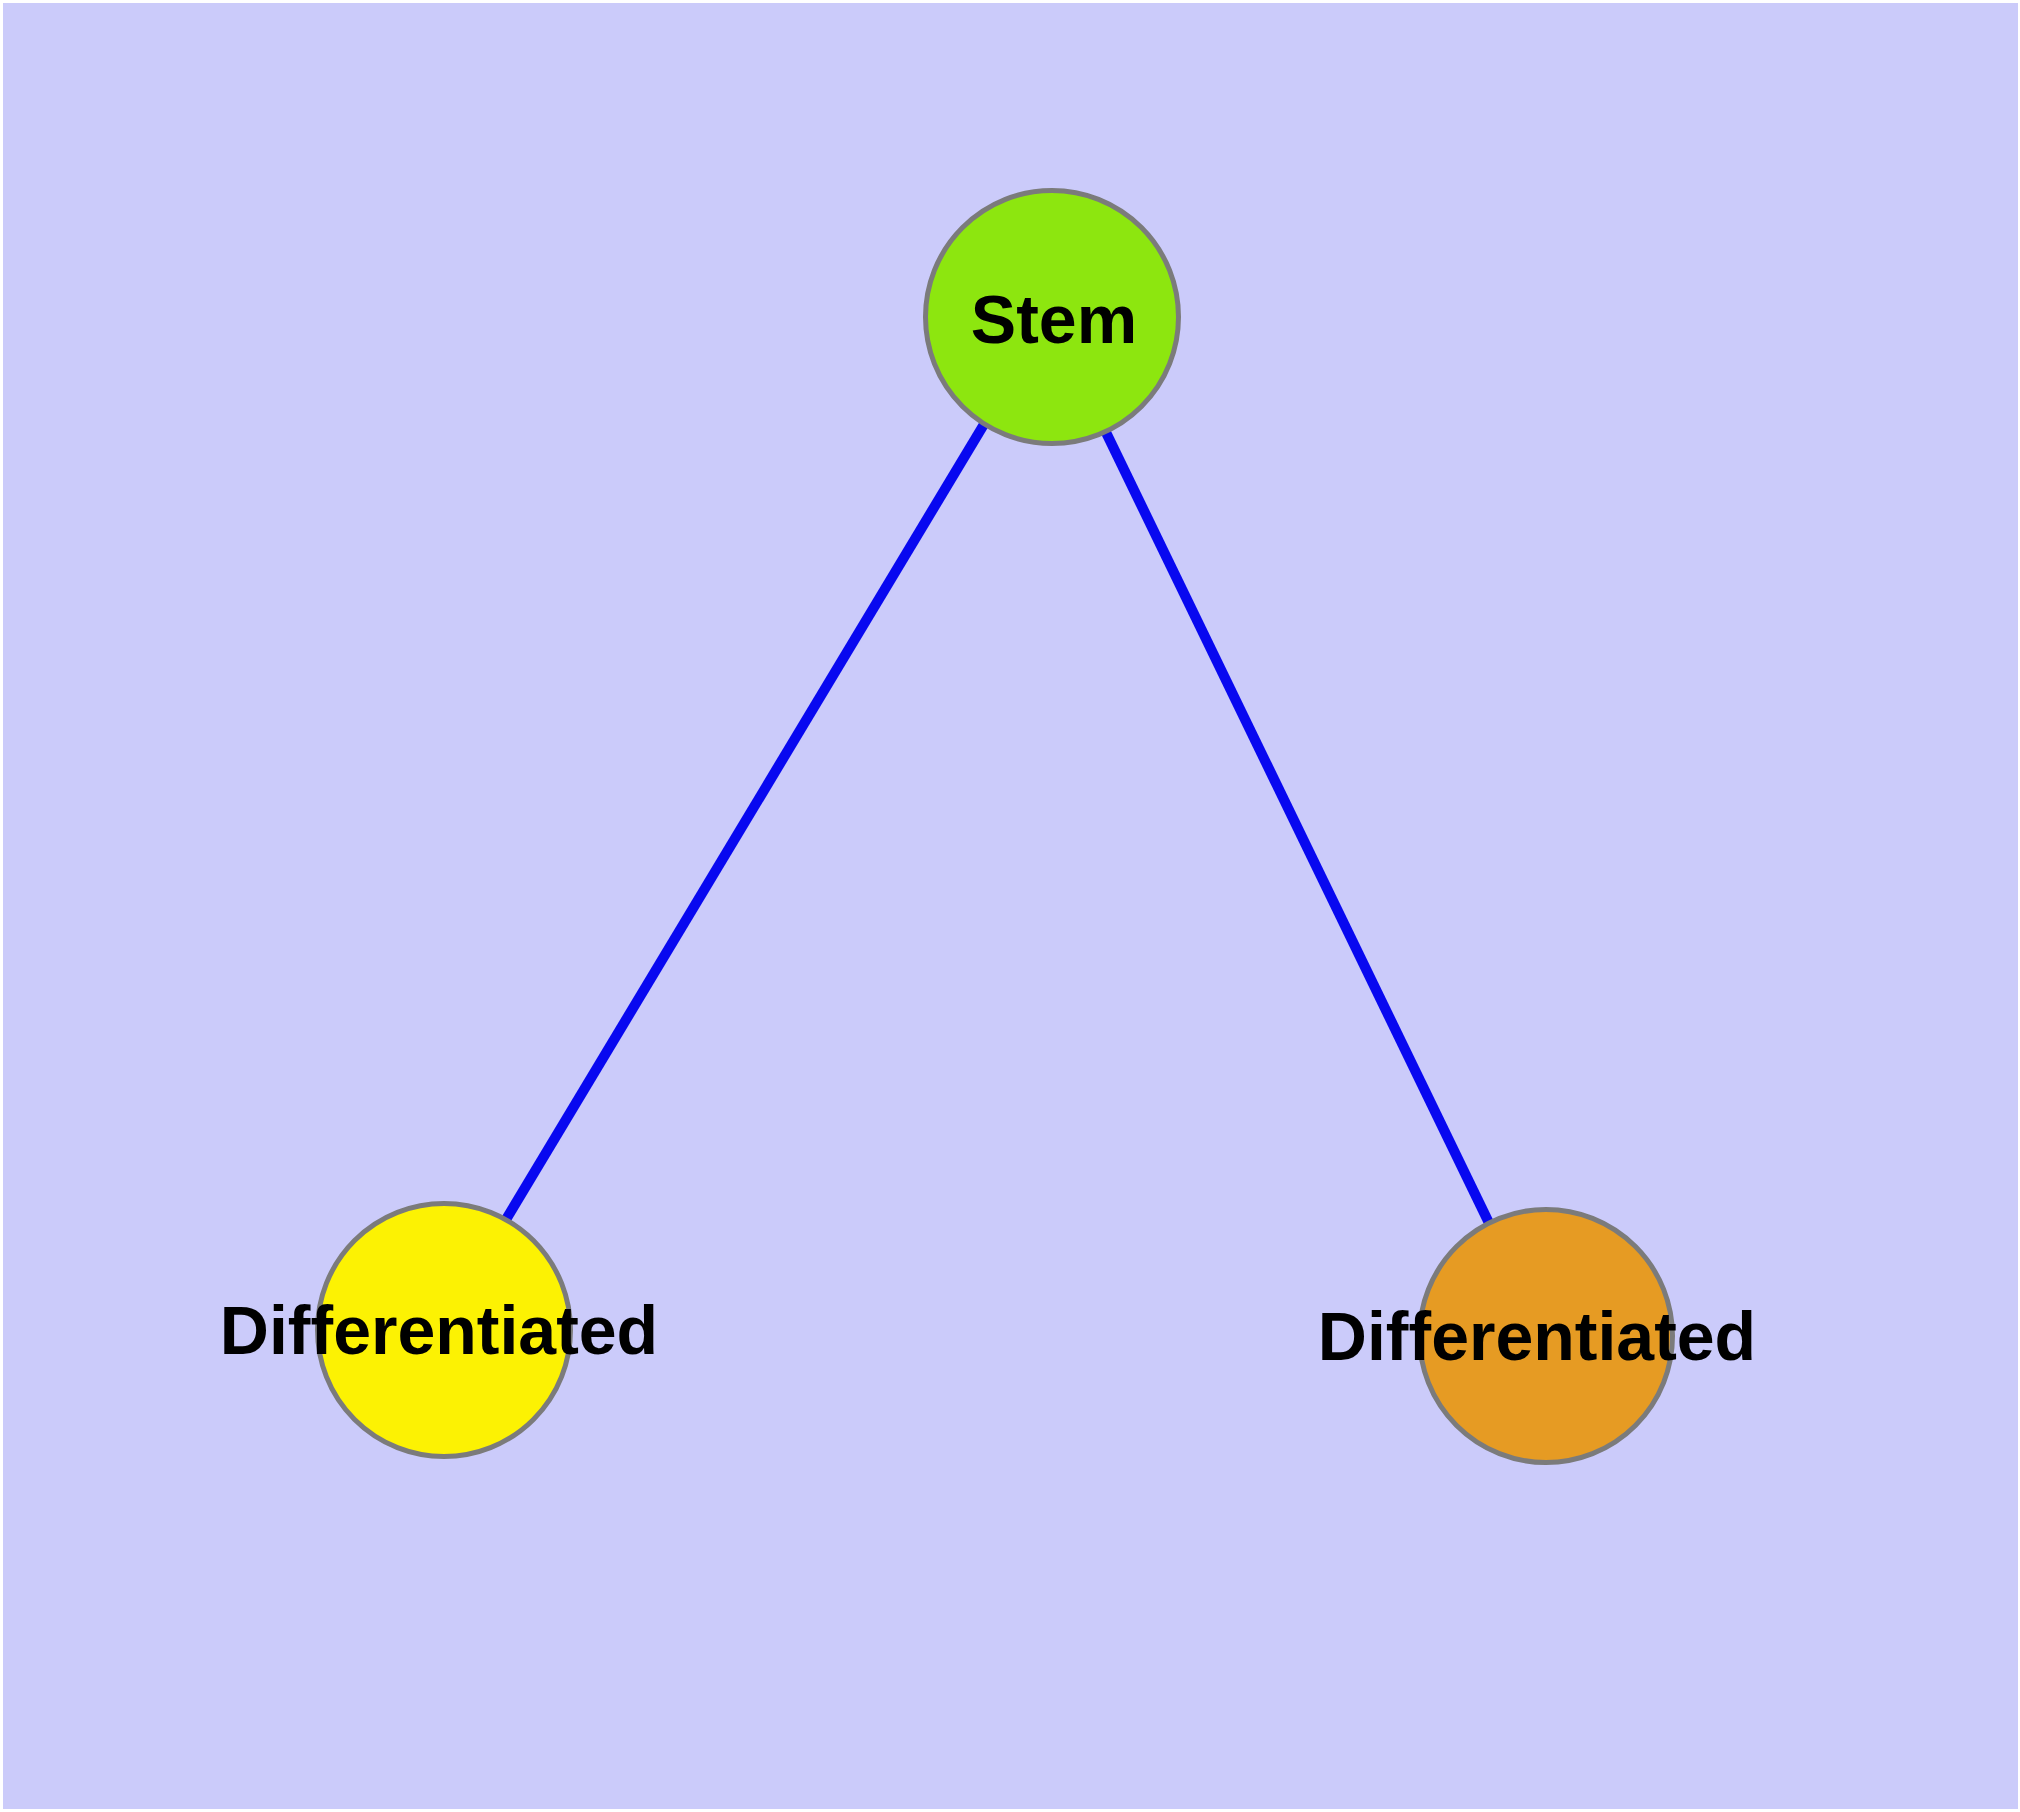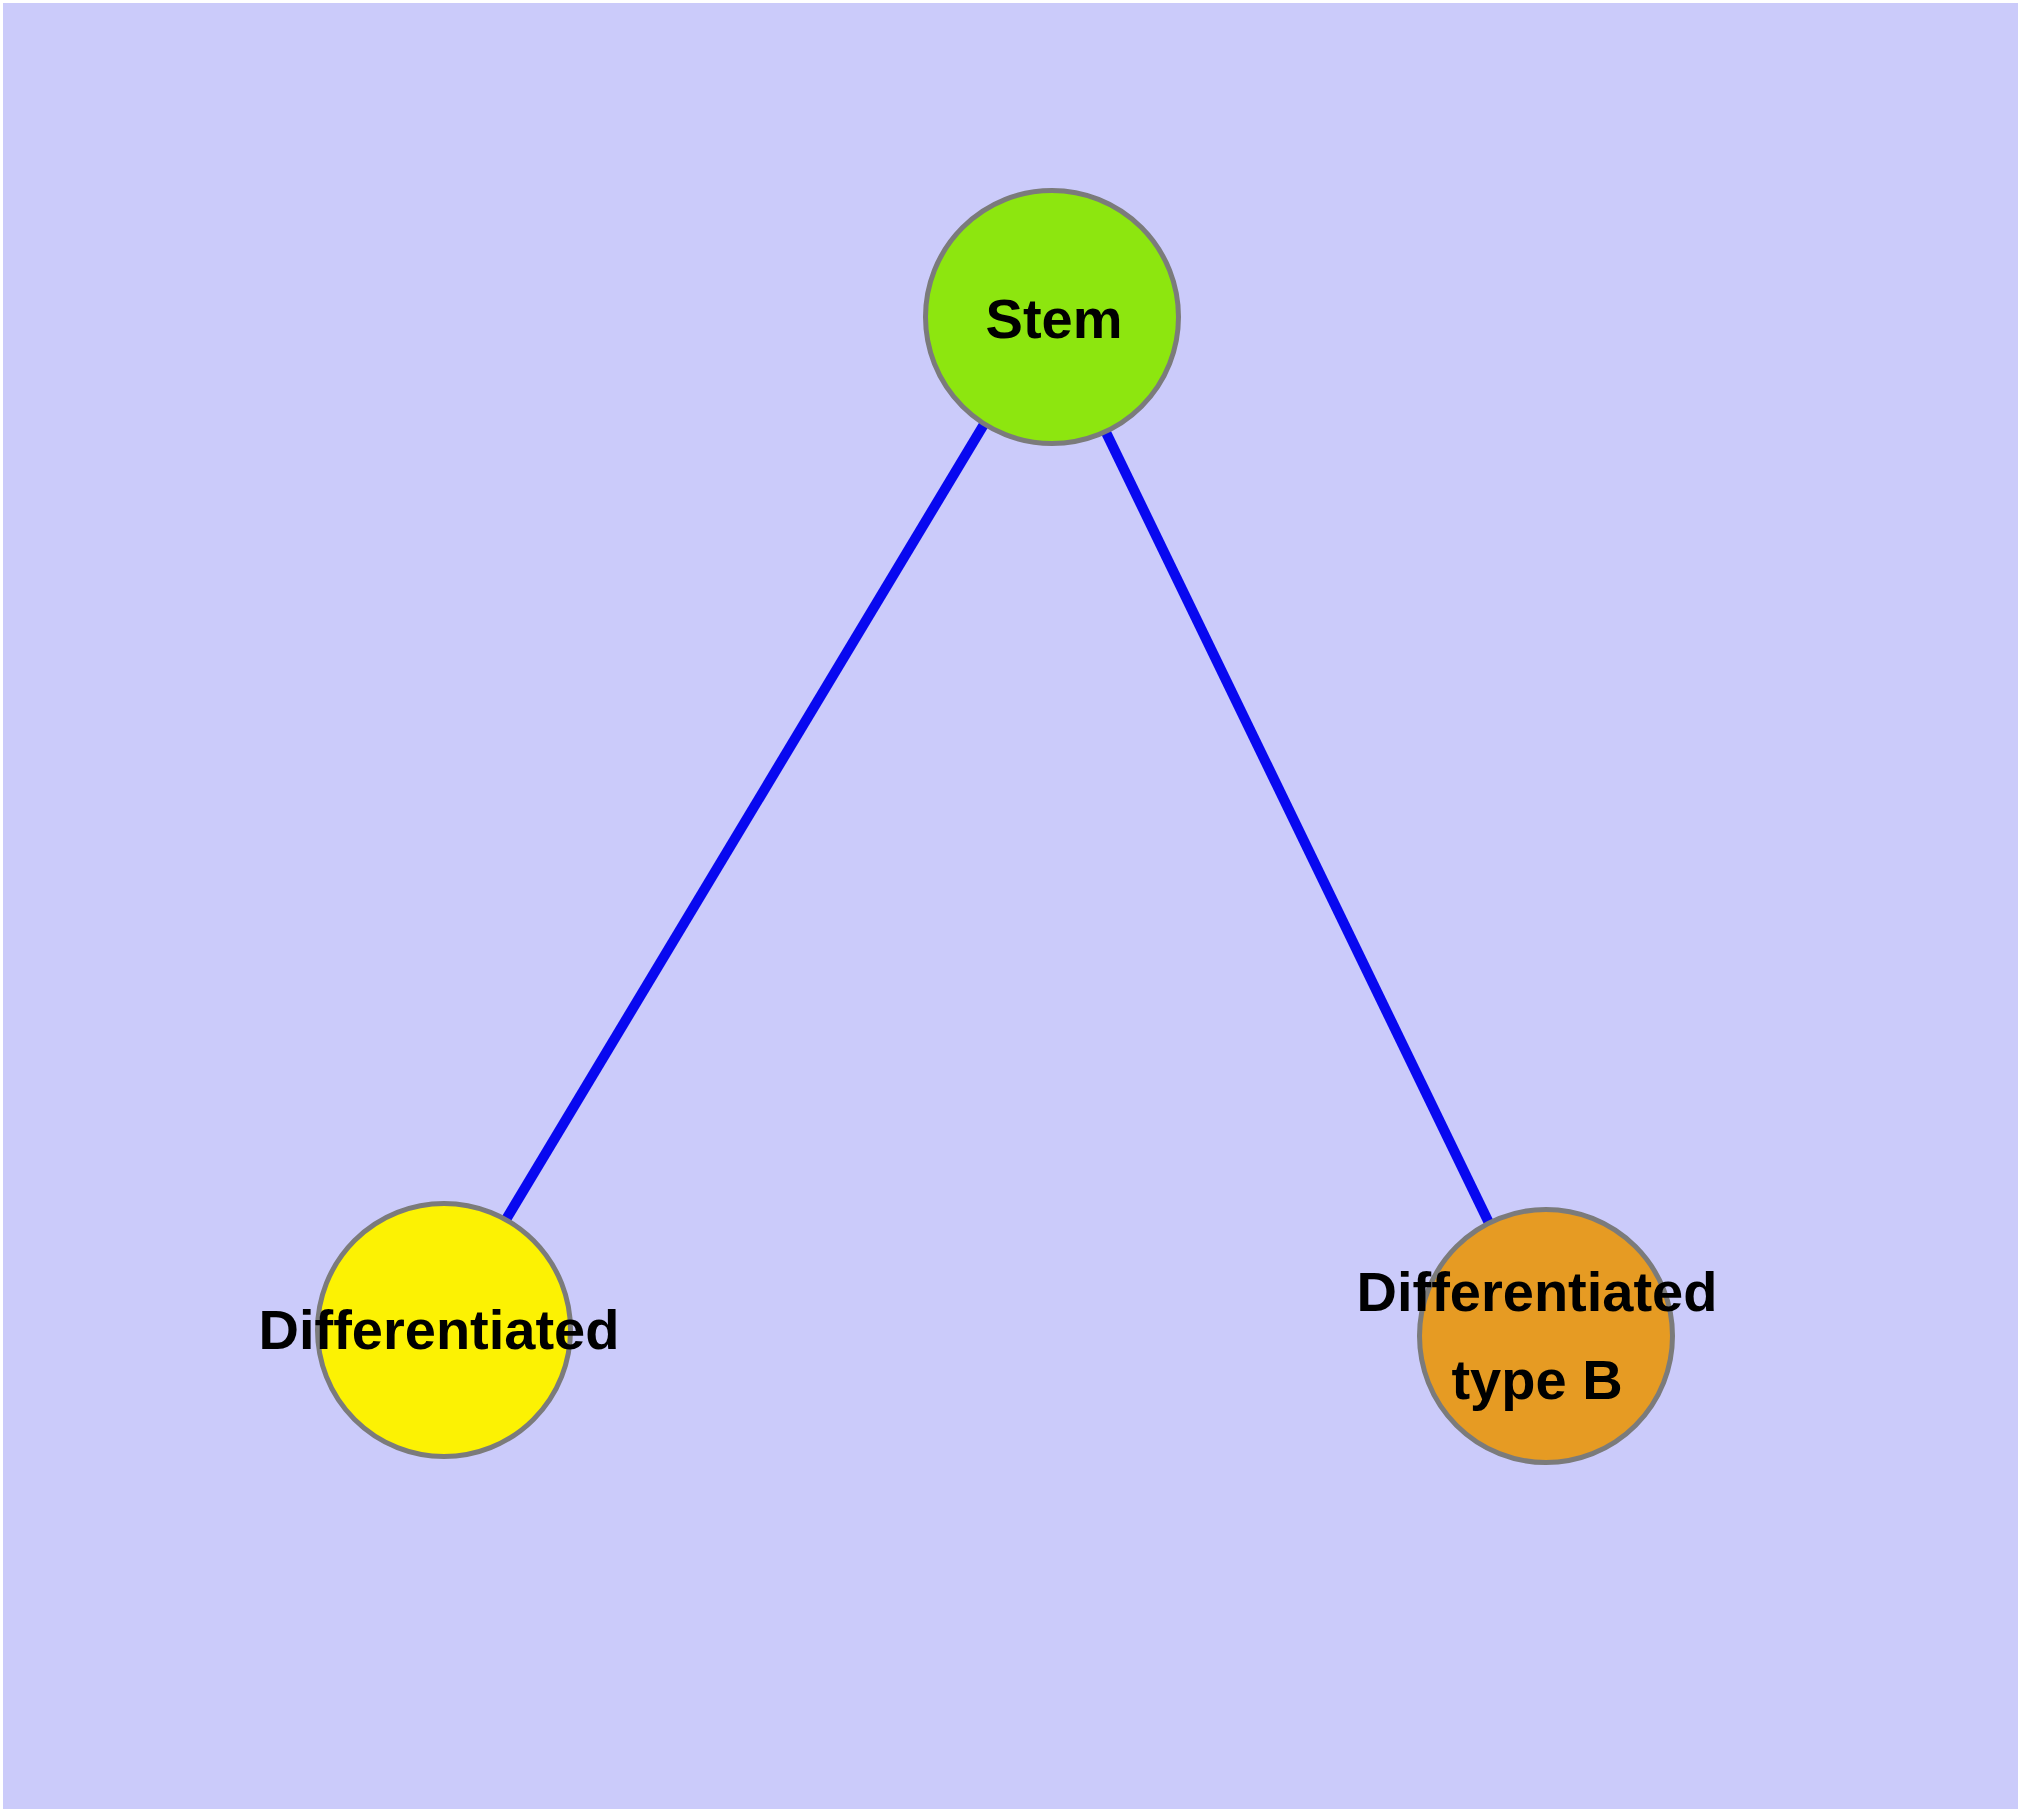--- a/index.html
+++ b/index.html
@@ -36,21 +36,21 @@
     border: 5.1px solid #7b7b7b;
     border-radius: 50%;
   }
   .node-stem   { left: 920px; top: 185px;  }
   .node-type-a { left: 312px;  top: 1198px; }
   .node-type-b { left: 1414px; top: 1204px; }
   .label {
     position: absolute;
     transform: translate(-50%, -50%);
     font-weight: bold;
-    font-size: 56px;
+    font-size: 68px;
     line-height: 88px;
     color: #000000;
     text-align: center;
     white-space: nowrap;
   }
   .label .line { display: block; }
   .label-stem   { left: 1051px; top: 316px;  }
   .label-type-a { left: 436px;  top: 1327px; }
   .label-type-b { left: 1534px; top: 1333px; }
 </style>
@@ -73,17 +73,16 @@
   <div class="label label-stem" style="color: rgb(0, 0, 0);">
     <span class="line">Stem</span>
   </div>
 
   <div class="label label-type-a" style="color: rgb(0, 0, 0);">
     <span class="line">Differentiated</span>
   </div>
 
   <div class="label label-type-b" style="color: rgb(0, 0, 0);">
     <span class="line">Differentiated</span>
-    <span class="line">type B</span>
   </div>
 
 </div>
 
 
 </body></html>

